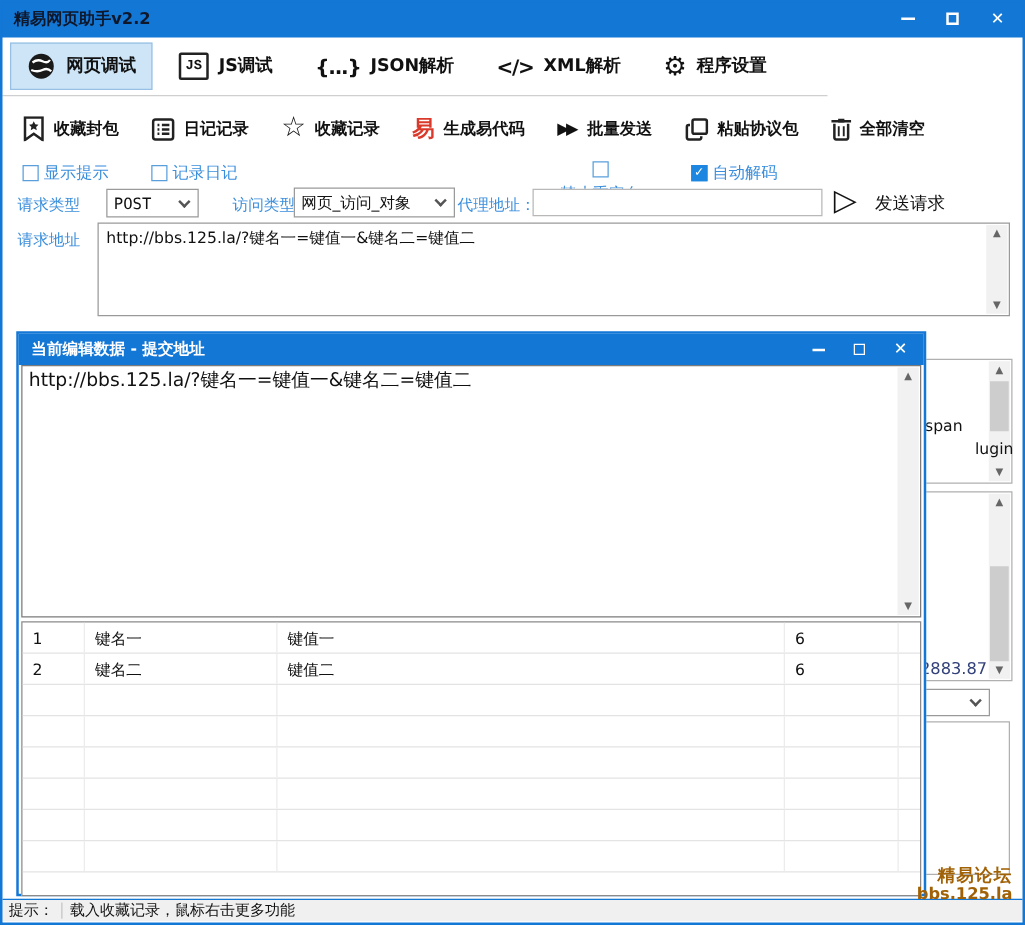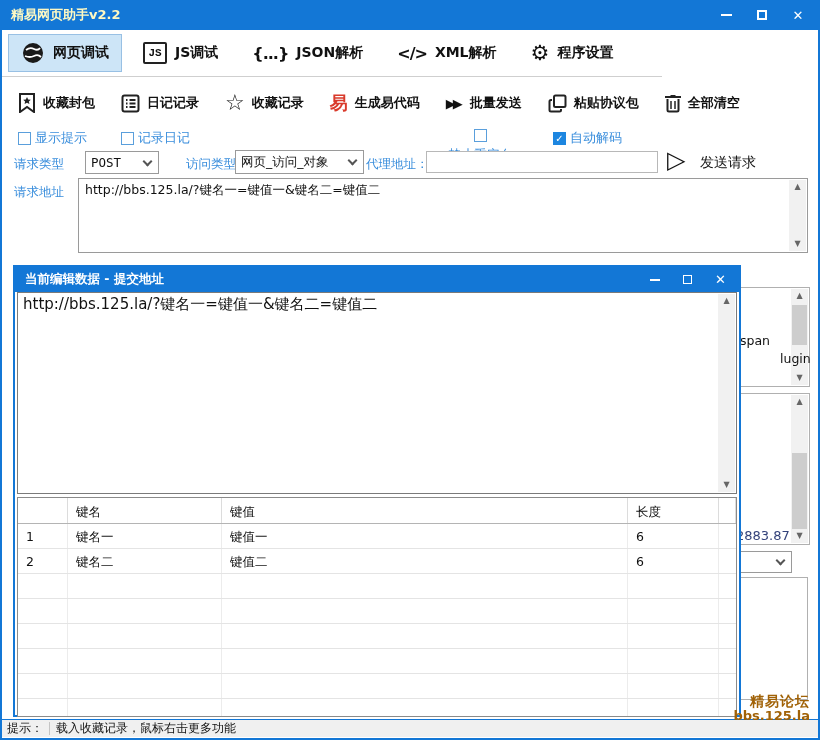--- a/index.html
+++ b/index.html
@@ -14,21 +14,21 @@
   *{box-sizing:border-box;margin:0;padding:0;}
   body{
     width:820px;height:740px;position:relative;overflow:hidden;
     background:#fff;font-family:"DejaVu Sans","Liberation Sans",sans-serif;
     color:#111;
   }
   
   .frame{position:absolute;inset:0;border:2px solid var(--blue);pointer-events:none;z-index:40;}
   .titlebar{position:absolute;left:0;top:0;width:820px;height:30px;background:var(--blue);
     display:flex;align-items:center;z-index:5;}
-  .titlebar .title{color:#fef9c3;font-size:13px;font-weight:bold;padding-left:11px;}
+  .titlebar .title{color:#0f172a;font-size:13px;font-weight:bold;padding-left:11px;}
   .win-controls{margin-left:auto;display:flex;padding-right:4px;}
   .win-btn{width:36px;height:30px;display:flex;align-items:center;justify-content:center;color:#fff;cursor:default;}
   .glyph-min{width:11px;height:2px;background:#fff;display:block;}
   .glyph-max{width:10px;height:10px;border:2px solid #fff;display:block;}
   .glyph-close{font-size:13px;font-weight:bold;line-height:1;}
   
   .tabbar{position:absolute;left:2px;top:30px;width:660px;height:47px;background:#fff;
     border-bottom:1px solid #cfcfcf;display:flex;align-items:center;padding-left:6px;z-index:4;}
   .tab{display:flex;align-items:center;gap:8px;height:38px;padding:0 12px;margin-right:8px;
     font-size:14px;font-weight:bold;border:1px solid transparent;}
@@ -291,27 +291,20 @@
 
   <div class="dlg-url">
     <div class="txt">http://bbs.125.la/?键名一=键值一&amp;键名二=键值二</div>
     <div class="vscroll">
       <span class="varrow">▲</span>
       <span class="varrow">▼</span>
     </div>
   </div>
 
   <div class="dlg-table">
-    <div class="trow head">
-      <span class="tcell"></span>
-      <span class="tcell">键名</span>
-      <span class="tcell">键值</span>
-      <span class="tcell">长度</span>
-      <span class="tcell"></span>
-    </div>
     <div class="trow">
       <span class="tcell">1</span>
       <span class="tcell">键名一</span>
       <span class="tcell">键值一</span>
       <span class="tcell">6</span>
       <span class="tcell"></span>
     </div>
     <div class="trow">
       <span class="tcell">2</span>
       <span class="tcell">键名二</span>

